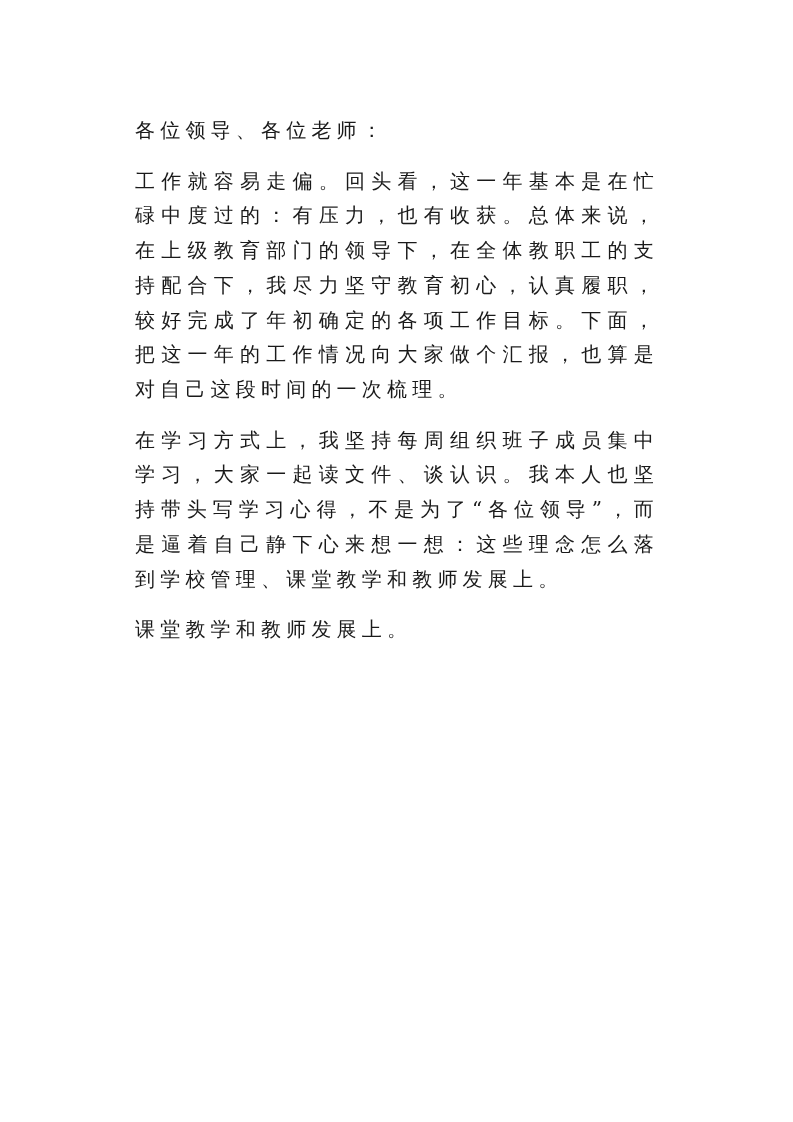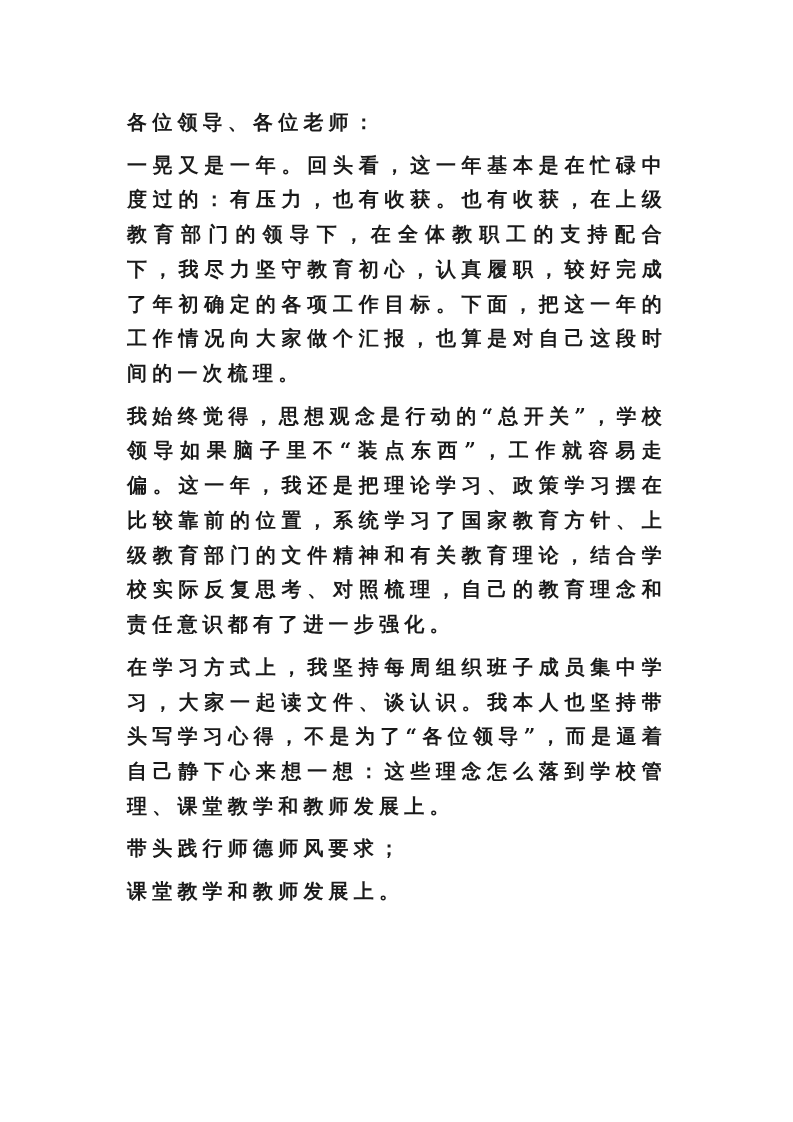--- a/index.html
+++ b/index.html
@@ -8,25 +8,23 @@
     position: absolute;
     left: 119px;
     top: 97px;
     width: 556px;
     font-family: "DejaVu Serif", "Liberation Serif", serif;
     font-size: 20px;
     line-height: 34.72px;
     color: #1a1a1a;
     letter-spacing: 5.2px;
   }
-  .para { margin: 8px; padding: 0; text-align: justify; text-justify: inter-ideograph; word-break: break-all; font-weight: bold; }
+  .para { margin: 16px; padding: 0; text-align: justify; text-justify: inter-ideograph; word-break: break-all; }
 </style>
 </head>
 <body>
 
 <div class="page">
   <p class="para">各位领导、各位老师：</p>
-  <p class="para">一晃又是一年。回头看，这一年基本是在忙碌中度过的：有压力，也有收获。也有收获，在上级教育部门的领导下，在全体教职工的支持配合下，我尽力坚守教育初心，认真履职，较好完成了年初确定的各项工作目标。下面，把这一年的工作情况向大家做个汇报，也算是对自己这段时间的一次梳理。</p>
-  <p class="para">我始终觉得，思想观念是行动的“总开关”，学校领导如果脑子里不“装点东西”，工作就容易走偏。这一年，我还是把理论学习、政策学习摆在比较靠前的位置，系统学习了国家教育方针、上级教育部门的文件精神和有关教育理论，结合学校实际反复思考、对照梳理，自己的教育理念和责任意识都有了进一步强化。</p>
+  <p class="para">工作就容易走偏。回头看，这一年基本是在忙碌中度过的：有压力，也有收获。总体来说，在上级教育部门的领导下，在全体教职工的支持配合下，我尽力坚守教育初心，认真履职，较好完成了年初确定的各项工作目标。下面，把这一年的工作情况向大家做个汇报，也算是对自己这段时间的一次梳理。</p>
   <p class="para">在学习方式上，我坚持每周组织班子成员集中学习，大家一起读文件、谈认识。我本人也坚持带头写学习心得，不是为了“各位领导”，而是逼着自己静下心来想一想：这些理念怎么落到学校管理、课堂教学和教师发展上。</p>
-  <p class="para">带头践行师德师风要求；</p>
   <p class="para">课堂教学和教师发展上。</p>
 </div>
 
 </body></html>

